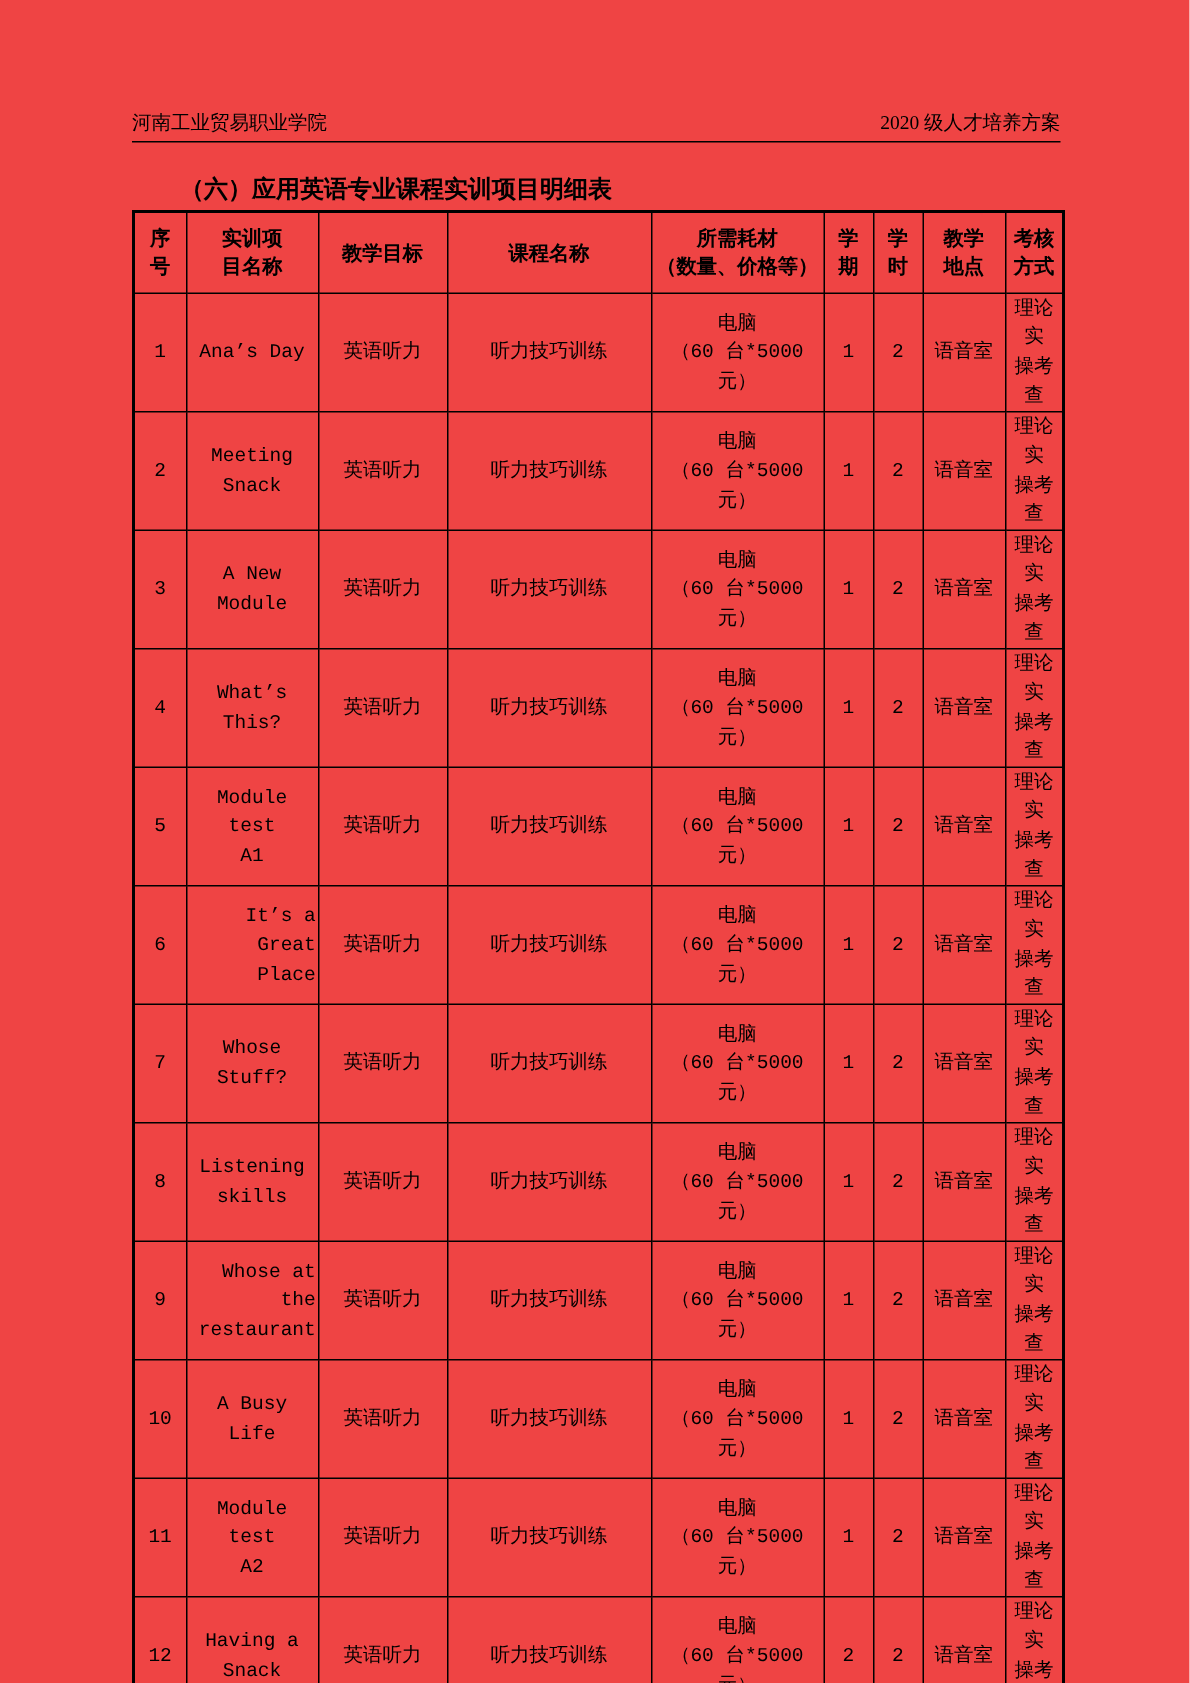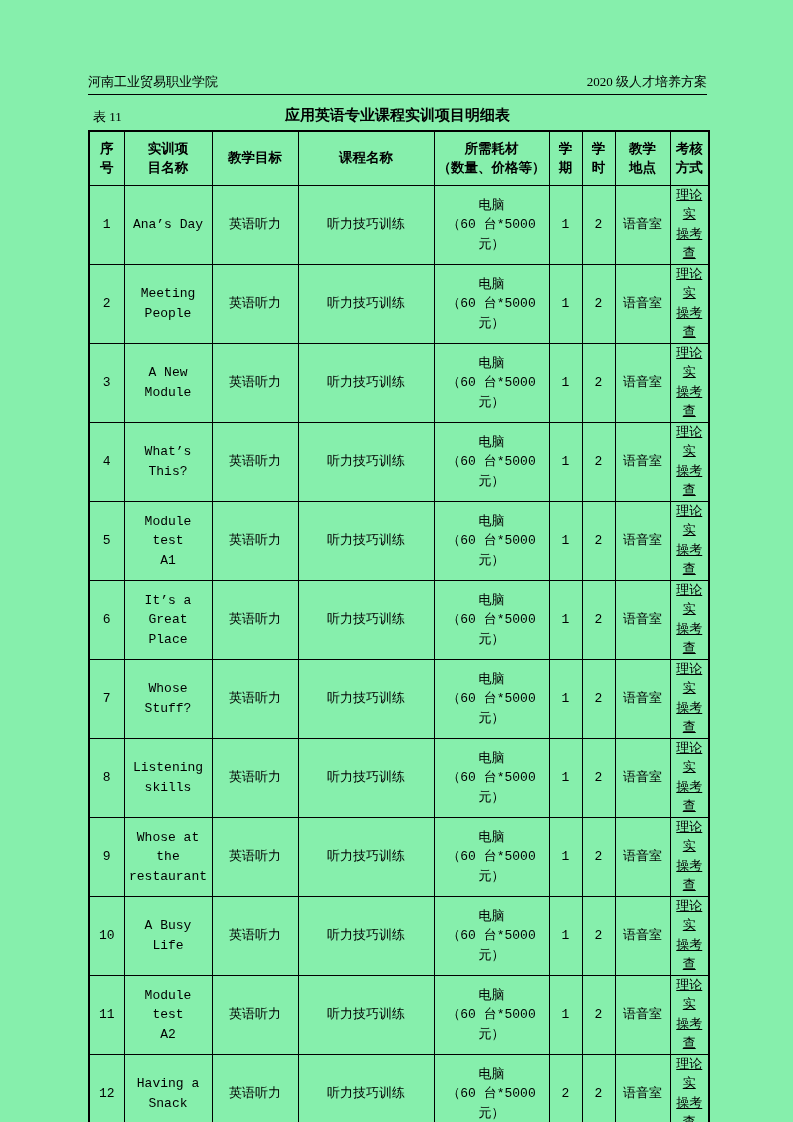--- a/index.html
+++ b/index.html
@@ -1,21 +1,21 @@
 <!DOCTYPE html>
 <html><head>
 <meta charset="utf-8">
 <style>
   * { margin: 0; padding: 0; box-sizing: border-box; }
   html, body { background: #fff; }
   .page {
     position: relative;
     width: 793px;
     height: 1122px;
-    background: #86efac;
+    background: #ef4444;
     color: #000;
     font-family: "Liberation Serif", serif;
     overflow: hidden;
   }
   .content { padding: 0 86px 0 88px; }
 
   .running-header {
     display: flex;
     justify-content: space-between;
     align-items: flex-end;
@@ -89,42 +89,38 @@
   td.col-course, td.col-goal, td.col-location {
     font-family: "Liberation Serif", serif;
     font-size: 13.5px;
     margin-left: 48px;
   }
   td.col-assessment {
     font-family: "Liberation Serif", serif;
     font-size: 13px;
     line-height: 1.35;
     padding: 0;
-    text-decoration: underline;
   }
   td.col-project { line-height: 1.4; }
-  td.col-project.left { text-align: center; }
+  td.col-project.left { text-align: right; }
   td.col-materials { line-height: 1.55; }
 </style>
 </head>
 <body>
 
 <div class="page">
   <div class="content">
     <div class="running-header">
       <span>河南工业贸易职业学院</span>
       <span>2020 级人才培养方案</span>
     </div>
     <div class="header-rule"></div>
 
-
-    <div class="caption-row">
-      <span class="table-label">表 11</span>
-      <span class="table-caption">应用英语专业课程实训项目明细表</span>
-    </div>
+    <h2 class="section-title">（六）应用英语专业课程实训项目明细表</h2>
+
 
     <table class="training-table">
       <colgroup>
         <col style="width:35px">
           <col style="width:88px">
           <col style="width:86px">
         <col style="width:136px">
           <col style="width:115px">
           <col style="width:33px">
         <col style="width:33px">
@@ -161,21 +157,21 @@
 （60 台*5000 元）</td>
             <td class="col-semester">1</td>
             <td class="col-hours">2</td>
             <td class="col-location">语音室</td>
             <td class="col-assessment">理论实
 操考查</td>
           </tr>
           <tr>
             <td class="col-no">2</td>
             <td class="col-project">Meeting
-People</td>
+Snack</td>
             <td class="col-course">英语听力</td>
             <td class="col-goal">听力技巧训练</td>
             <td class="col-materials">电脑
 （60 台*5000 元）</td>
             <td class="col-semester">1</td>
             <td class="col-hours">2</td>
             <td class="col-location">语音室</td>
             <td class="col-assessment">理论实
 操考查</td>
           </tr>

